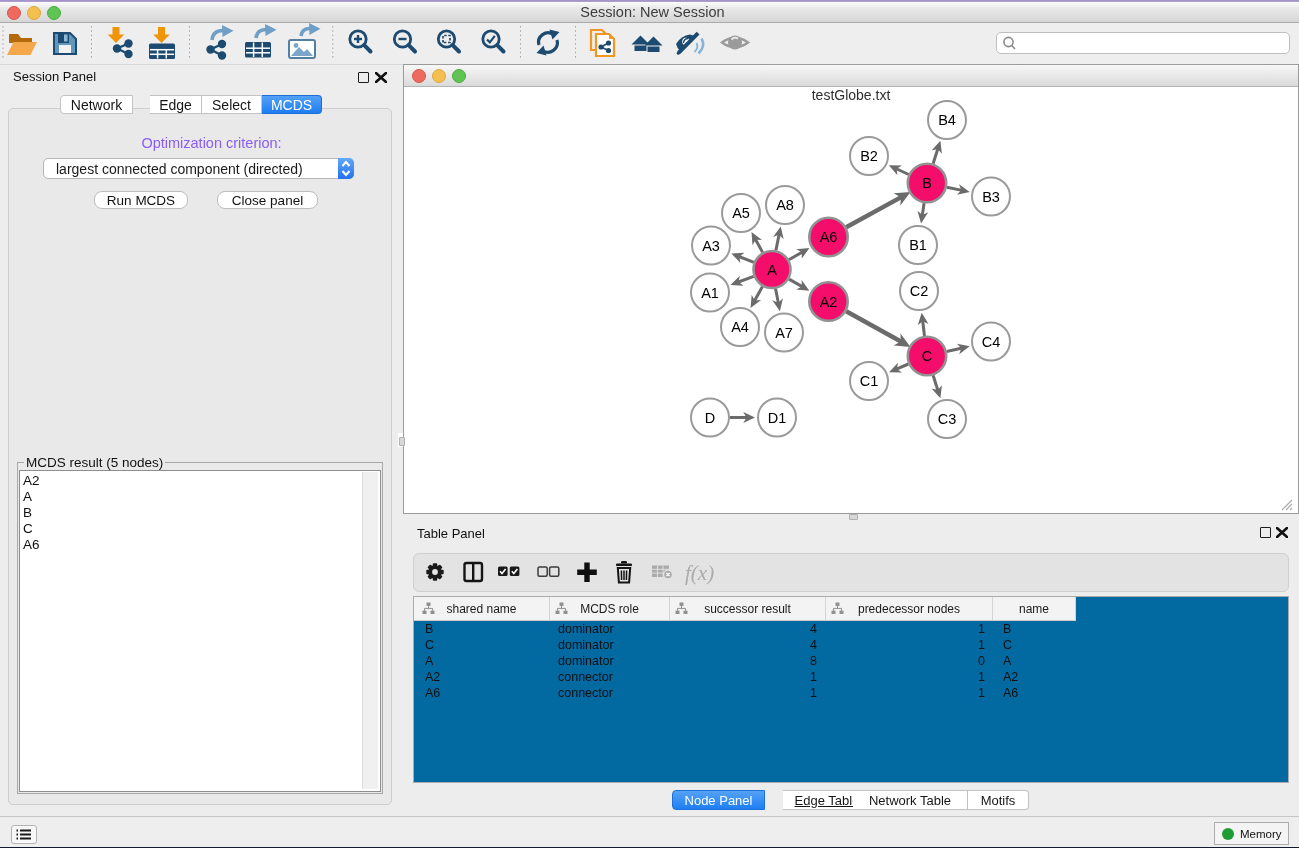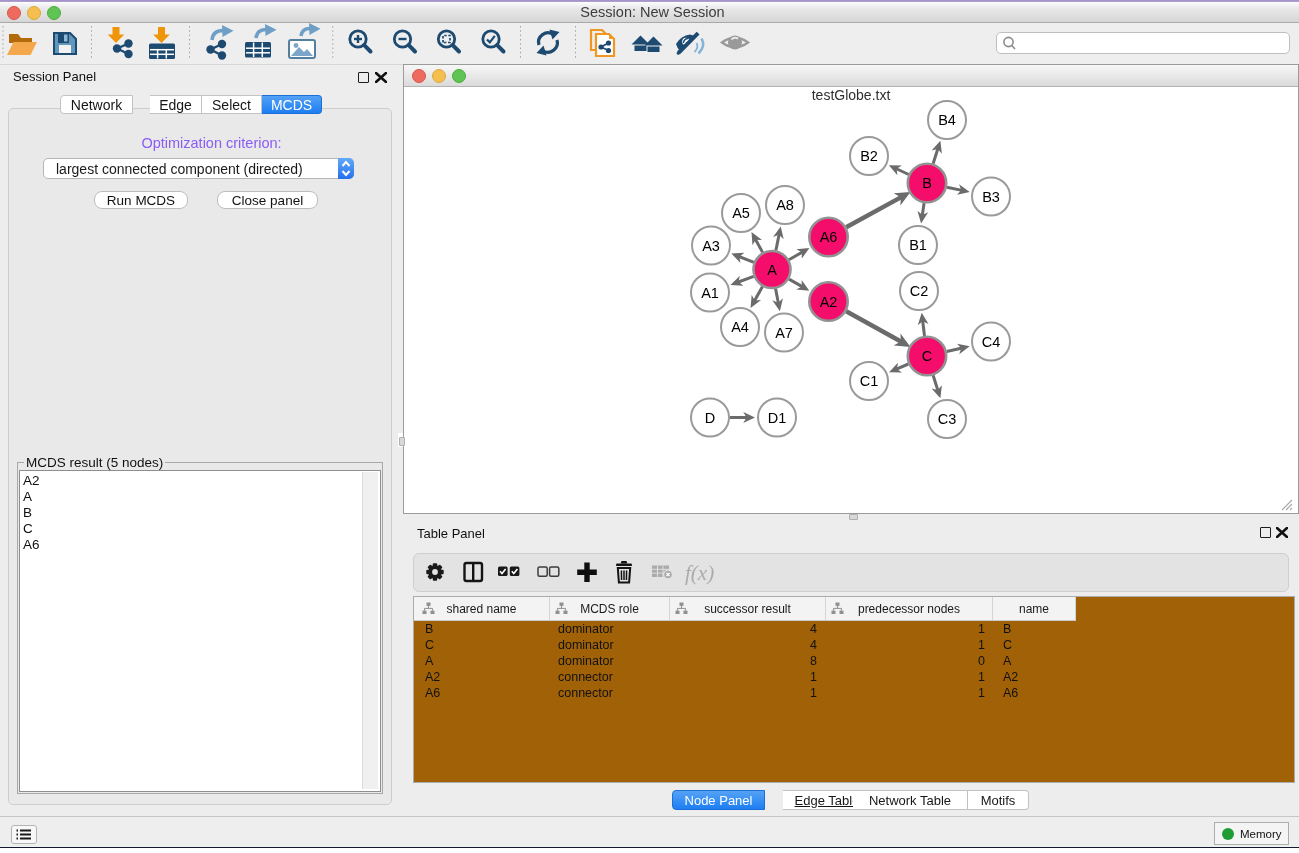--- a/index.html
+++ b/index.html
@@ -25,21 +25,21 @@
 #grplabel{left:24px;top:455px;font-size:13.5px;color:#111;background:#e9e9e9;padding:0 2px;}
 #listbox{left:19px;top:470px;width:360px;height:320px;background:#fff;border:1px solid #8e8e8e;font-size:13.5px;color:#111;}
 #scrollstrip{left:362px;top:472px;width:15px;height:317px;background:#f0f0f0;border-left:1px solid #dcdcdc;}
 
 #netwin{left:403px;top:64px;width:894px;height:448px;background:#fff;border:1px solid #9b9b9b;}
 #nettitle{left:0;top:0;width:894px;height:21px;background:linear-gradient(#f7f7f7,#dadada);border-bottom:1px solid #b3b3b3;}
 #netname{left:0;top:2px;width:894px;text-align:center;font-size:14px;color:#2f2f2f;margin-top:20px;}
 
 #tptitle{left:417px;top:526px;font-size:13px;color:#111;}
 #tptoolbar{left:413px;top:553px;width:874px;height:37px;background:#e3e3e3;border:1px solid #cfcfcf;border-radius:6px;}
-#tablearea{left:413px;top:596px;width:874px;height:185px;background:#a16207;border:1px solid #ababab;padding-left:6px;}
+#tablearea{left:413px;top:596px;width:874px;height:185px;background:#0369a1;border:1px solid #ababab;}
 .hcell{position:absolute;top:0;height:23px;background:#f3f3f3;border-right:1px solid #d4d4d4;border-bottom:1px solid #c9c9c9;font-size:12px;color:#1a1a1a;text-align:center;line-height:24px;}
 .cell{position:absolute;font-size:12.5px;color:#111;height:16px;line-height:16px;}
 .btab{position:absolute;top:790px;height:18px;background:#fff;border:1px solid #c2c2c2;border-left:none;text-align:center;font-size:13px;color:#161616;line-height:19px;}
 
 #statusbar{left:0;top:816px;width:1299px;height:31px;background:#eeeeee;border-top:1px solid #c6c6c6;}
 #listbtn{left:11px;top:825px;width:24px;height:17px;background:#f8f8f8;border:1px solid #b4b4b4;border-radius:3px;}
 #membox{left:1214px;top:822px;width:73px;height:21px;background:#f4f4f4;border:1px solid #adadad;font-size:11.5px;color:#111;}
 #navy{left:0;top:847px;width:1299px;height:6px;background:#2a3150;border-top:1px solid #141830;}
 </style>
 </head>

